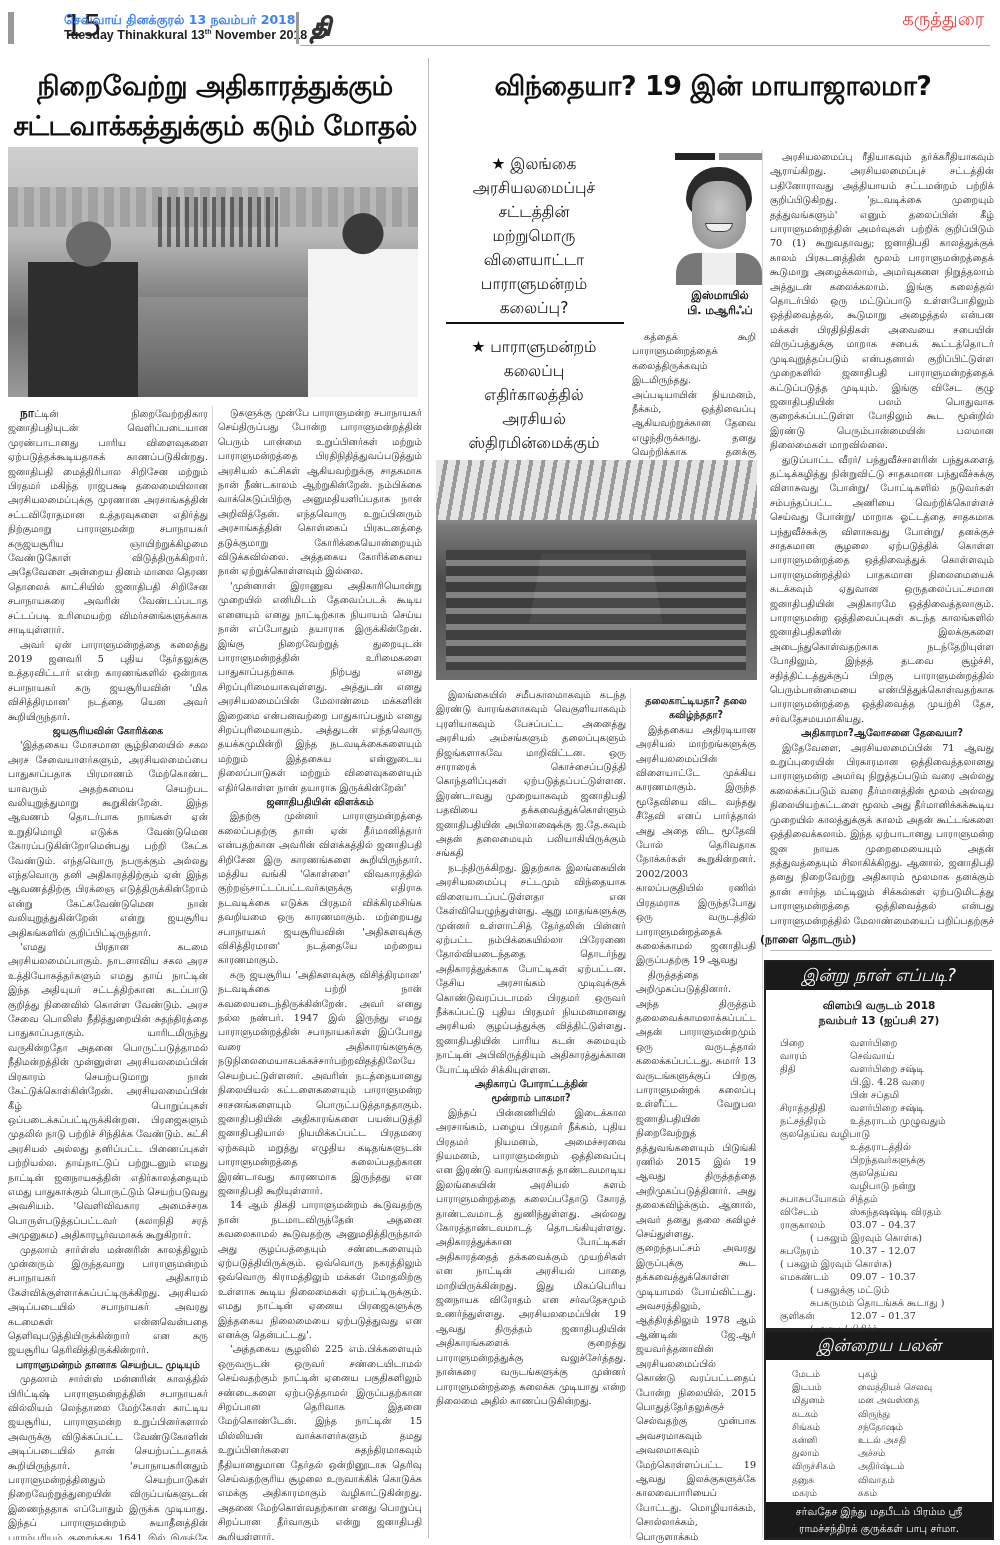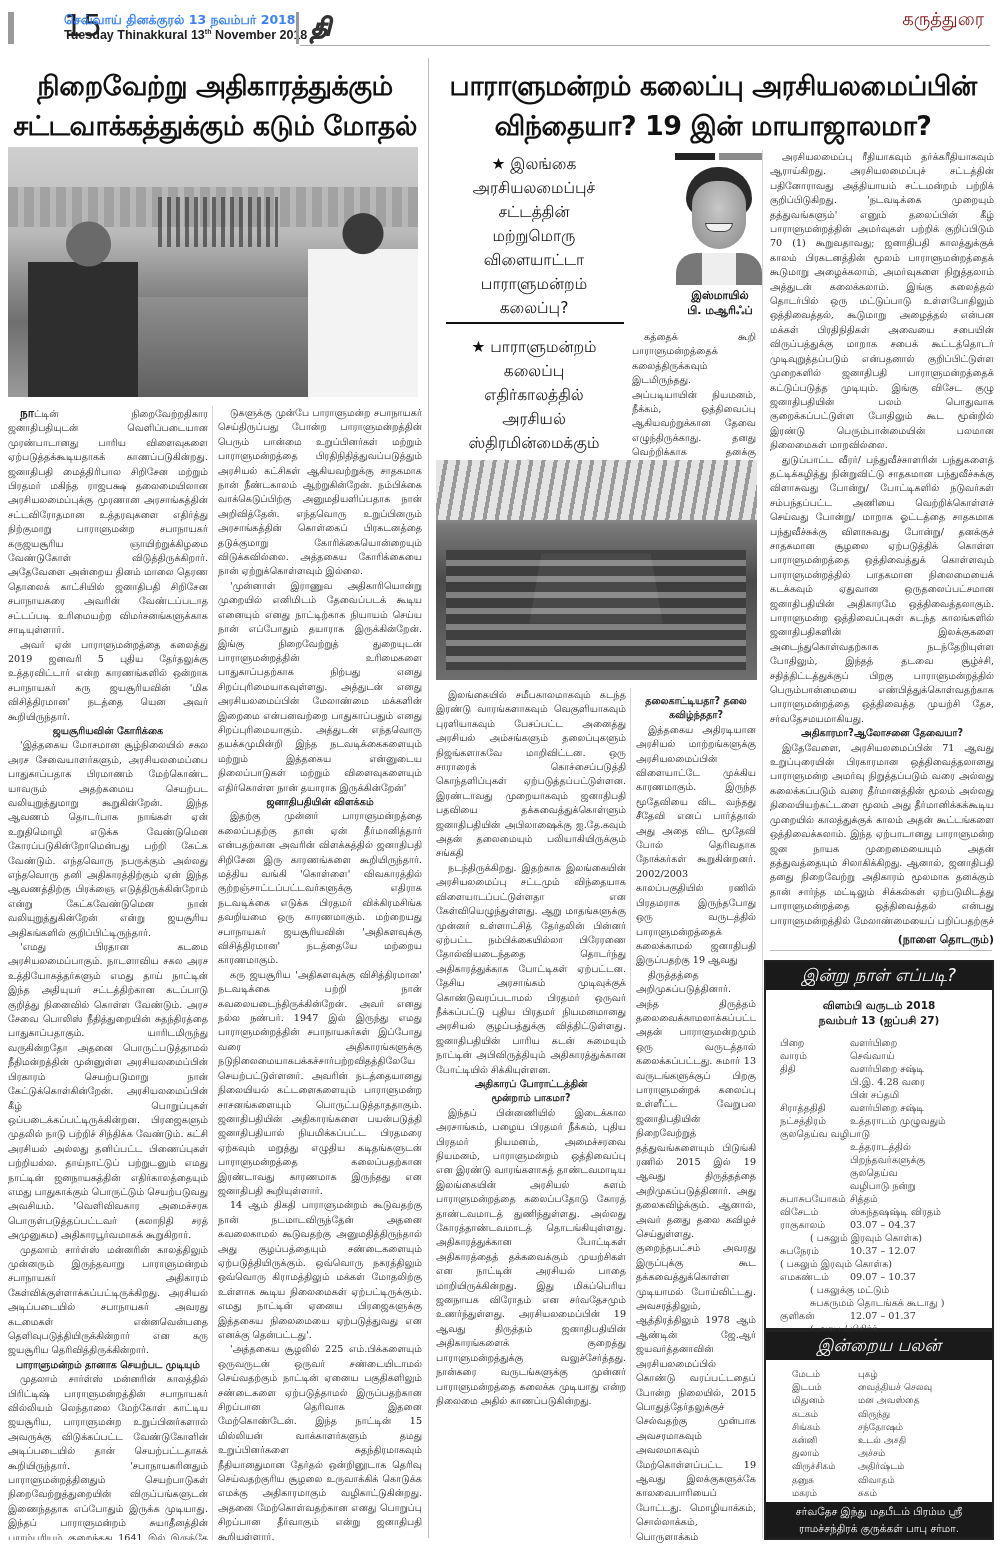--- a/index.html
+++ b/index.html
@@ -8,21 +8,21 @@
 
   
   .masthead { position: absolute; left: 0; top: 0; width: 1000px; height: 46px; }
   .page-bar { position: absolute; left: 8px; top: 12px; width: 6px; height: 32px; background: #9a9a9a; }
   .page-num { position: absolute; left: 24px; top: 10px; font-family: "DejaVu Sans", sans-serif; font-size: 30px; line-height: 32px; color: #222; margin-left: 40px; }
   .date-ta { position: absolute; left: 64px; top: 12px; font-family: "DejaVu Sans", sans-serif; font-size: 12.5px; font-weight: bold; color: #3b82f6; }
   .date-en { position: absolute; left: 64px; top: 28px; font-family: "Liberation Sans", sans-serif; font-size: 12.5px; font-weight: bold; color: #222; }
   .date-en sup { font-size: 7px; }
   .logo-bar { position: absolute; left: 296px; top: 12px; width: 3px; height: 32px; background: #9a9a9a; }
   .logo { position: absolute; left: 306px; top: 12px; width: 30px; height: 30px; font-family: "DejaVu Serif", serif; font-style: italic; font-size: 24px; font-weight: bold; color: #fff; -webkit-text-stroke: 1.2px #333; text-align: center; line-height: 30px; }
-  .section-label { position: absolute; right: 16px; top: 8px; font-family: "DejaVu Sans", sans-serif; font-size: 18px; color: #7f1d1d; }
+  .section-label { position: absolute; right: 16px; top: 8px; font-family: "DejaVu Sans", sans-serif; font-size: 18px; color: #ef4444; }
   .rule-top { position: absolute; left: 300px; top: 45px; width: 690px; height: 1px; background: #aaa; }
 
   
   .headline { position: absolute; font-family: "DejaVu Sans", sans-serif; font-weight: bold; text-align: center; color: #111; letter-spacing: -0.5px; margin-top: 8px; }
   .hl-left { left: 6px; top: 58px; width: 418px; font-size: 27px; line-height: 40px; }
   .hl-right { left: 432px; top: 58px; width: 562px; font-size: 27px; line-height: 40px; }
   .col-divider { position: absolute; background: #bdbdbd; width: 1px; }
 
   
   .photo { position: absolute; overflow: hidden; background: #7f7f7f; }
@@ -75,21 +75,21 @@
   .p-v { flex: 1; }
   .p-note { padding-left: 30px; }
   .p-note2 { padding-left: 0; }
 
   .box-palan { top: 1330px; width: 230px; height: 210px; }
   .palan-list { margin: 8px 0 0 26px; font-family: "DejaVu Sans", sans-serif; font-size: 9px; line-height: 13.2px; color: #333; }
   .palan-row { display: flex; }
   .palan-k { width: 66px; flex: none; }
   .palan-foot { position: absolute; left: 0; bottom: 0; width: 100%; height: 36px; background: #1a1a1a; color: #fff; text-align: center; font-family: "DejaVu Sans", sans-serif; font-size: 10.5px; line-height: 17px; padding-top: 1px; }
 
-  .continued { position: absolute; left: 760px; top: 933px; width: 234px; text-align: right; font-family: "DejaVu Sans", sans-serif; font-weight: bold; font-size: 11px; }
+  .continued { position: absolute; left: 760px; top: 933px; width: 234px; text-align: left; font-family: "DejaVu Sans", sans-serif; font-weight: bold; font-size: 11px; }
   .cont-rule { position: absolute; left: 770px; top: 950px; width: 222px; height: 1px; background: #bbb; }
 </style>
 </head>
 <body>
 
 <div class="masthead">
   <div class="page-bar"></div>
   <div class="page-num">15</div>
   <div class="date-ta">செவ்வாய் தினக்குரல் 13 நவம்பர் 2018</div>
   <div class="date-en"><span>Tuesday Thinakkural 13</span><sup>th</sup><span> November  2018</span></div>
@@ -128,21 +128,20 @@
     <p>டுகளுக்கு முன்பே பாராளுமன்ற சபாநாயகர் செய்திருப்பது போன்ற பாராளுமன்றத்தின் பெரும் பான்மை உறுப்பினர்கள் மற்றும் பாராளுமன்றத்தை பிரதிநிதித்துவப்படுத்தும் அரசியல் கட்சிகள் ஆகியவற்றுக்கு சாதகமாக நான் நீண்டகாலம் ஆற்றுகின்றேன். நம்பிக்கை வாக்கெடுப்பிற்கு அனுமதியளிப்பதாக நான் அறிவித்தேன். எந்தவொரு உறுப்பினரும் அரசாங்கத்தின் கொள்கைப் பிரகடனத்தை தடுக்குமாறு கோரிக்கையொன்றையும் விடுக்கவில்லை. அத்தகைய கோரிக்கையை நான் ஏற்றுக்கொள்ளவும் இல்லை.</p>
     <p>'முன்னாள் இராணுவ அதிகாரியொன்று முறையில் எனிமிடம் தேவைப்படக் கூடிய எனையும் எனது நாட்டிற்காக நியாயம் செய்ய நான் எப்போதும் தயாராக இருக்கின்றேன். இங்கு நிறைவேற்றுத் துறையுடன் பாராளுமன்றத்தின் உரிமைகளை பாதுகாப்பதற்காக நிற்பது எனது சிறப்புரிமையாகவுள்ளது. அத்துடன் எனது அரசியலமைப்பின் மேலாண்மை மக்களின் இறைமை என்பனவற்றை பாதுகாப்பதும் எனது சிறப்புரிமையாகும். அத்துடன் எந்தவொரு தயக்கமுமின்றி இந்த நடவடிக்கைகளையும் மற்றும் இத்தகைய என்னுடைய நிலைப்பாடுகள் மற்றும் விளைவுகளையும் எதிர்கொள்ள நான் தயாராக இருக்கின்றேன்'</p>
     <p class="sub">ஜனாதிபதியின் விளக்கம்</p>
     <p>இதற்கு முன்னர் பாராளுமன்றத்தை கலைப்பதற்கு தான் ஏன் தீர்மானித்தார் என்பதற்கான அவரின் விளக்கத்தில் ஜனாதிபதி சிறிசேன இரு காரணங்களை கூறியிருந்தார். மத்திய வங்கி 'கொள்ளை' விவகாரத்தில் குற்றஞ்சாட்டப்பட்டவர்களுக்கு எதிராக நடவடிக்கை எடுக்க பிரதமர் விக்கிரமசிங்க தவறியமை ஒரு காரணமாகும். மற்றையது சபாநாயகர் ஜயசூரியவின் 'அதிகளவுக்கு விசித்திரமான' நடத்தையே மற்றைய காரணமாகும்.</p>
     <p>கரு ஜயசூரிய 'அதிகளவுக்கு விசித்திரமான' நடவடிக்கை பற்றி நான் கவலையடைந்திருக்கின்றேன். அவர் எனது நல்ல நண்பர். 1947 இல் இருந்து எமது பாராளுமன்றத்தின் சபாநாயகர்கள் இப்போது வரை அதிகாரங்களுக்கு நடுநிலைமையாகபக்கச்சார்பற்றவிதத்திலேயே செயற்பட்டுள்ளனர். அவரின் நடத்தையானது நிலையியல் கட்டளைகளையும் பாராளுமன்ற சாசனங்களையும் பொருட்படுத்தாததாகும். ஜனாதிபதியின் அதிகாரங்களை பயன்படுத்தி ஜனாதிபதியால் நியமிக்கப்பட்ட பிரதமரை ஏற்கவும் மறுத்து எழுதிய கடிதங்களுடன் பாராளுமன்றத்தை கலைப்பதற்கான இரண்டாவது காரணமாக இருந்தது என ஜனாதிபதி கூறியுள்ளார்.</p>
     <p>14 ஆம் திகதி பாராளுமன்றம் கூடுவதற்கு நான் நடமாடவிருந்தேன் அதனை கவலைகாமல் கூடுவதற்கு அனுமதித்திருந்தால் அது குழப்பத்தையும் சண்டைகளையும் ஏற்படுத்தியிருக்கும். ஒவ்வொரு நகரத்திலும் ஒவ்வொரு கிராமத்திலும் மக்கள் மோதலிற்கு உள்ளாக கூடிய நிலைமைகள் ஏற்பட்டிருக்கும். எமது நாட்டின் ஏனைய பிரஜைகளுக்கு இத்தகைய நிலைமையை ஏற்படுத்துவது என எனக்கு தென்பட்டது'.</p>
     <p>'அத்தகைய சூழலில் 225 எம்.பிக்களையும் ஒருவருடன் ஒருவர் சண்டையிடாமல் செய்வதற்கும் நாட்டின் ஏனைய பகுதிகளிலும் சண்டைகளை ஏற்படுத்தாமல் இருப்பதற்கான சிறப்பான தெரிவாக இதனை மேற்கொண்டேன். இந்த நாட்டின் 15 மில்லியன் வாக்காளர்களும் தமது உறுப்பினர்களை சுதந்திரமாகவும் நீதியானதுமான தேர்தல் ஒன்றினூடாக தெரிவு செய்வதற்குரிய சூழலை உருவாக்கிக் கொடுக்க எமக்கு அதிகாரமாகும் வழிகாட்டுகின்றது. அதனை மேற்கொள்வதற்கான எனது பொறுப்பு சிறப்பான தீர்வாகும் என்று ஜனாதிபதி கூறியுள்ளார்.</p>
   </div>
 
 <div class="headline hl-right">
-  <div>பாராளுமன்றம் கலைப்பு அரசியலமைப்பின்</div>
   <div>விந்தையா? 19 இன் மாயாஜாலமா?</div>
 </div>
 
 <div class="pull pull-1" id="pull1">
     <div>★ இலங்கை</div>
     <div>அரசியலமைப்புச்</div>
     <div>சட்டத்தின்</div>
     <div>மற்றுமொரு</div>
     <div>விளையாட்டா</div>
     <div>பாராளுமன்றம்</div>

